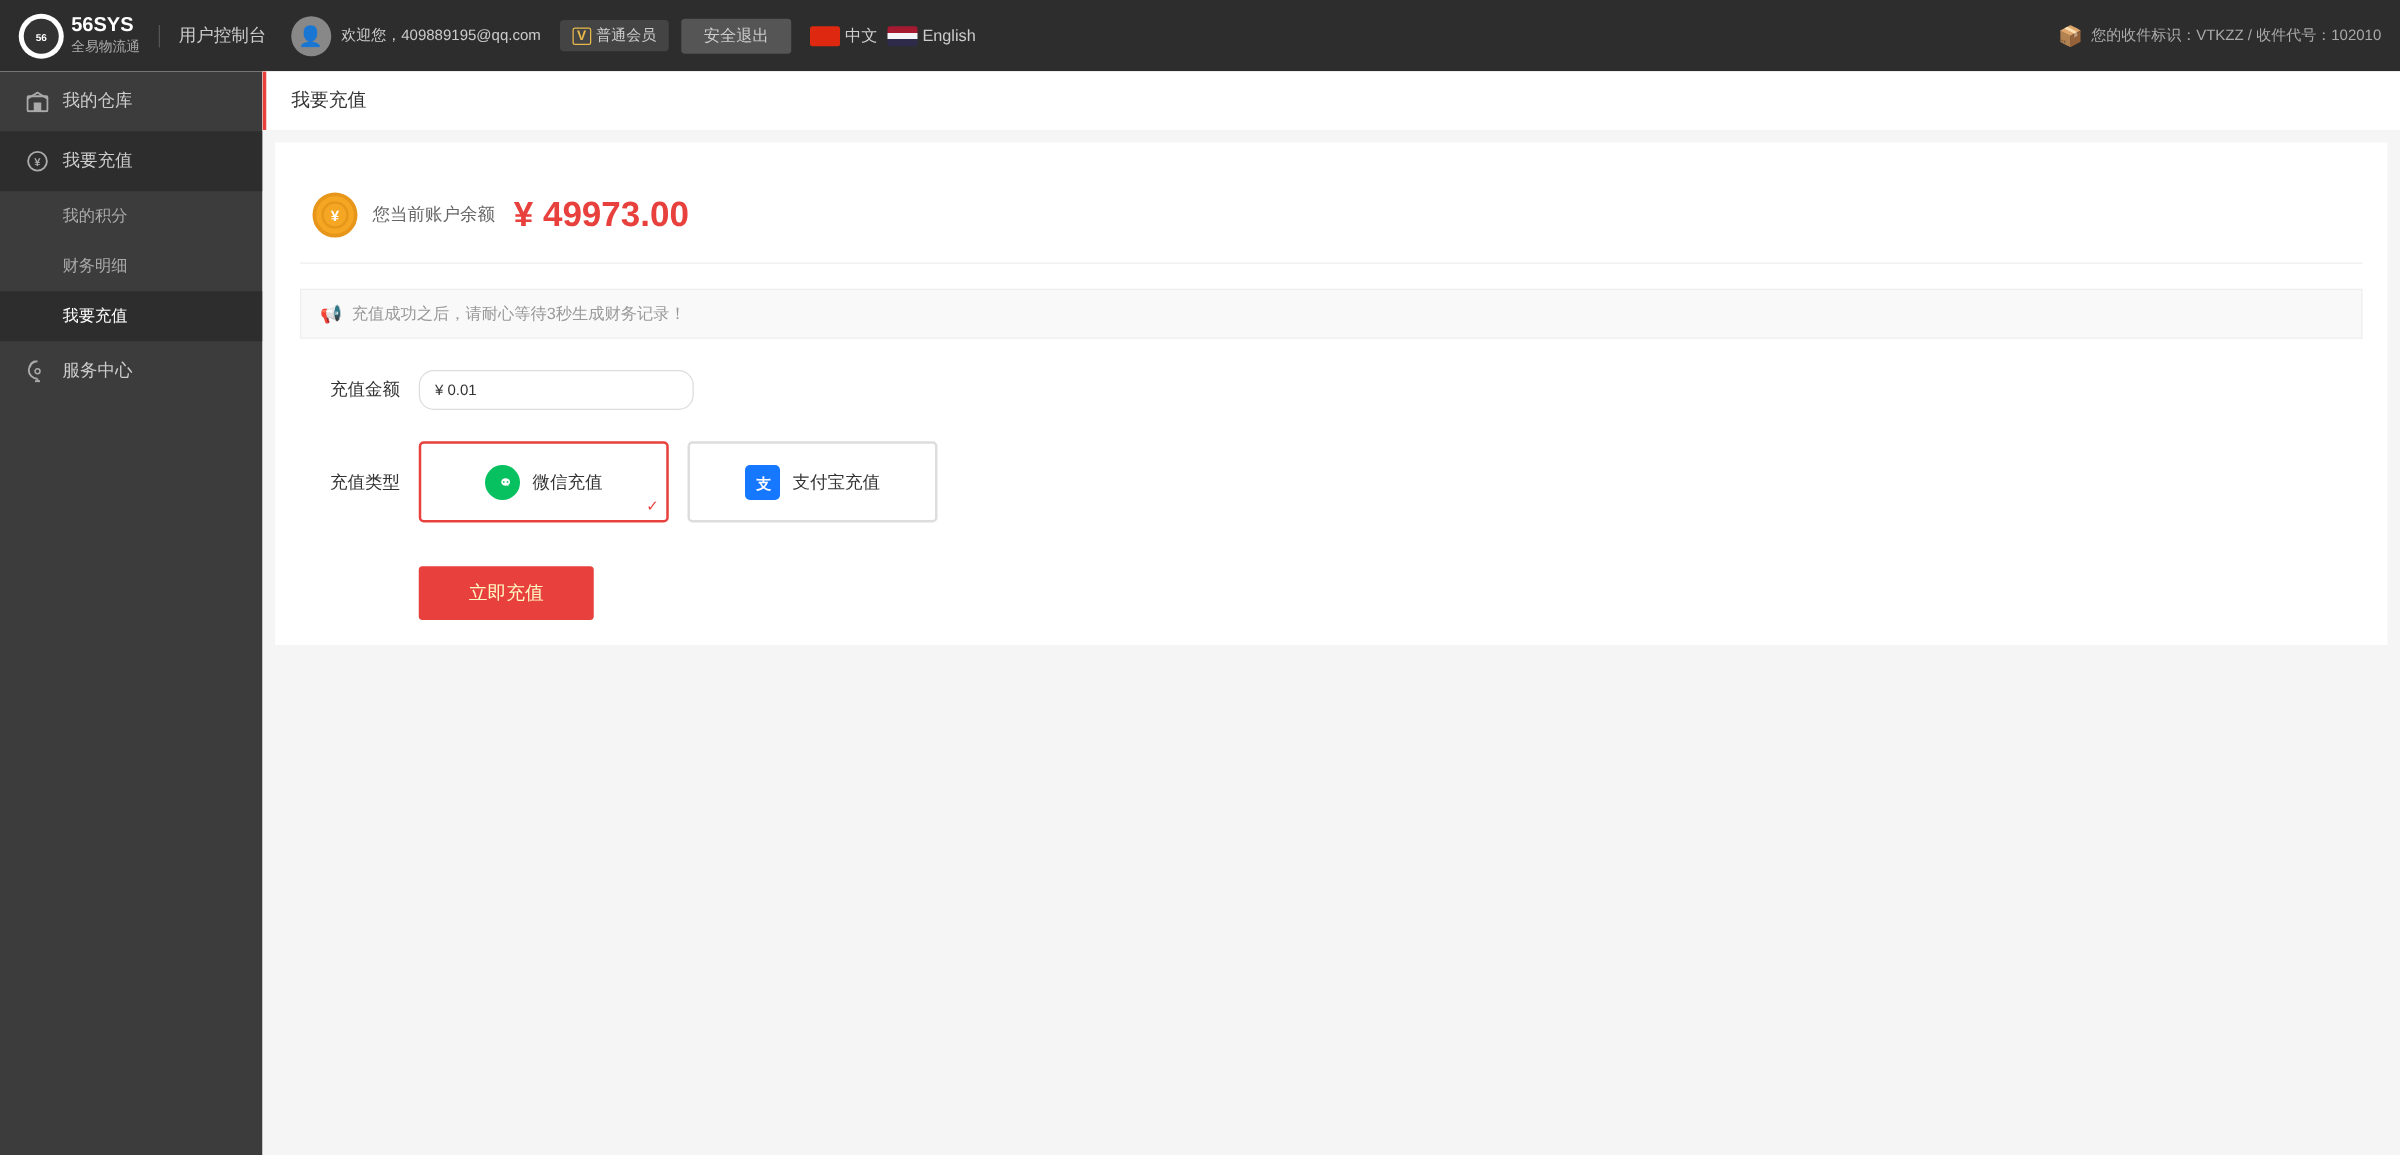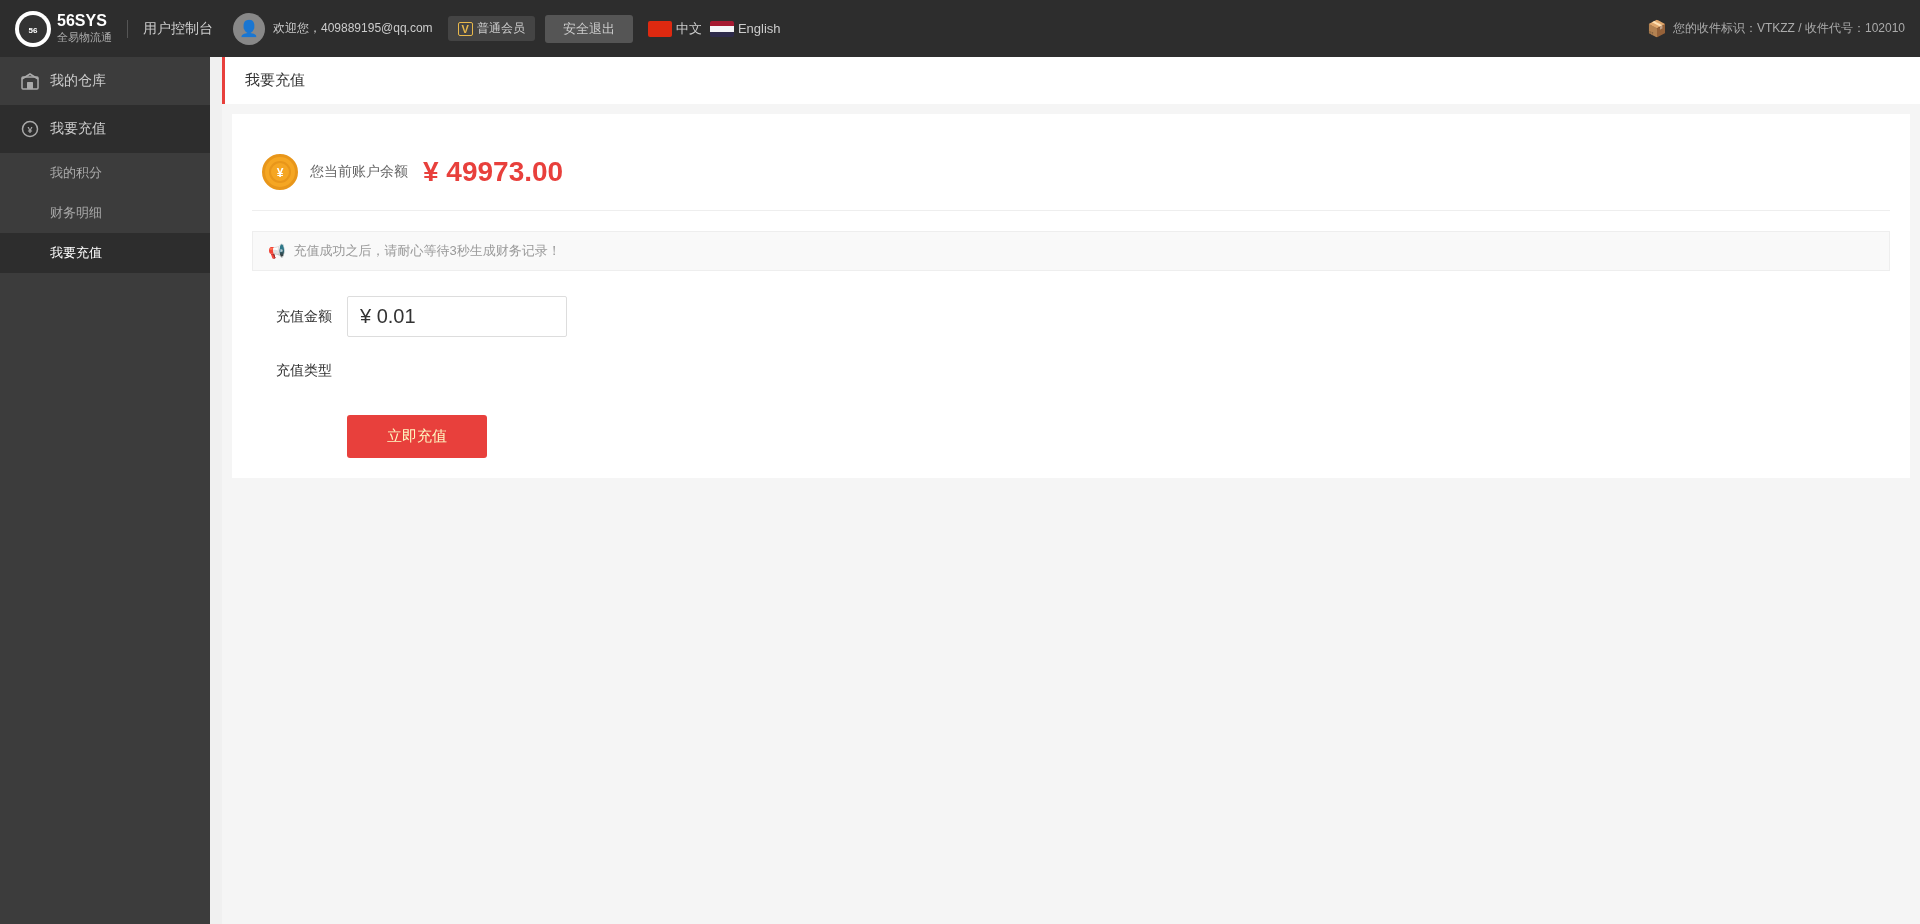--- a/index.html
+++ b/index.html
@@ -128,21 +128,20 @@
     .package-icon {
       margin-right: 6px;
       font-size: 16px;
     }
 
     
     .main-layout {
       display: flex;
       flex: 1;
       overflow: hidden;
-      gap: 12px;
     }
 
     
     .sidebar {
       width: 210px;
       background: #3c3c3c;
       flex-shrink: 0;
       display: flex;
       flex-direction: column;
     }
@@ -258,24 +257,24 @@
       width: 80px;
       color: #333;
       font-size: 14px;
       text-align: right;
       margin-right: 15px;
     }
     .amount-input {
       width: 220px;
       border: 1px solid #ddd;
       padding: 8px 12px;
-      font-size: 20px;
+      font-size: 12px;
       color: #333;
       outline: none;
-      border-radius: 2px;
+      border-radius: 12px;
     }
 
     
     .payment-options {
       display: flex;
       gap: 15px;
     }
     .payment-option {
       width: 200px;
       height: 65px;
@@ -412,20 +411,31 @@
     <div class="sidebar-sub-item">
       <span>我的积分</span>
     </div>
     <div class="sidebar-sub-item">
       <span>财务明细</span>
     </div>
     <div class="sidebar-sub-item active">
       <span>我要充值</span>
     </div>
 
+    <div class="sidebar-item">
+      <div class="sidebar-item-icon">
+        <svg width="18" height="18" viewBox="0 0 18 18" fill="none">
+          <path d="M9 1a7 7 0 100 14" stroke="#aaa" stroke-width="1.5" fill="none"></path>
+          <path d="M9 15v2M7 17h4" stroke="#aaa" stroke-width="1.5"></path>
+          <path d="M3 6c0-2 1-4 4-5" stroke="#aaa" stroke-width="1.5" fill="none"></path>
+          <circle cx="9" cy="9" r="2" stroke="#aaa" stroke-width="1.2" fill="none"></circle>
+        </svg>
+      </div>
+      <span>服务中心</span>
+    </div>
   </div>
 
   <div class="content">
     <div class="page-header">我要充值</div>
 
     <div class="page-body">
 
       <div class="balance-section">
         <div class="balance-coin">
           <svg width="22" height="22" viewBox="0 0 22 22">
@@ -442,20 +452,40 @@
         <span>充值成功之后，请耐心等待3秒生成财务记录！</span>
       </div>
 
       <div class="form-row">
         <label class="form-label">充值金额</label>
         <input class="amount-input" type="text" value="¥ 0.01" style="">
       </div>
 
       <div class="form-row">
         <label class="form-label">充值类型</label>
+        <div class="payment-options">
+          <div class="payment-option selected">
+            <div class="wechat-icon">
+              <svg width="18" height="18" viewBox="0 0 18 18" fill="none">
+                <path d="M11.5 5.5C13.5 5.5 15 6.8 15 8.5c0 1-0.6 1.9-1.5 2.4l0.3 1.1-1.2-0.6c-0.4 0.1-0.8 0.1-1.1 0.1-2 0-3.5-1.3-3.5-3s1.5-3 3.5-3z" fill="white"></path>
+                <circle cx="10" cy="8.5" r="0.7" fill="#07c160"></circle>
+                <circle cx="13" cy="8.5" r="0.7" fill="#07c160"></circle>
+              </svg>
+            </div>
+            <span>微信充值</span>
+          </div>
+          <div class="payment-option">
+            <div class="alipay-icon">
+              <svg width="18" height="18" viewBox="0 0 18 18" fill="none">
+                <text x="4" y="14" fill="white" font-size="12" font-weight="bold">支</text>
+              </svg>
+            </div>
+            <span>支付宝充值</span>
+          </div>
+        </div>
       </div>
 
       <div style="margin-left: 95px;">
         <button class="submit-btn">立即充值</button>
       </div>
 
     </div>
   </div>
 </div>
 

